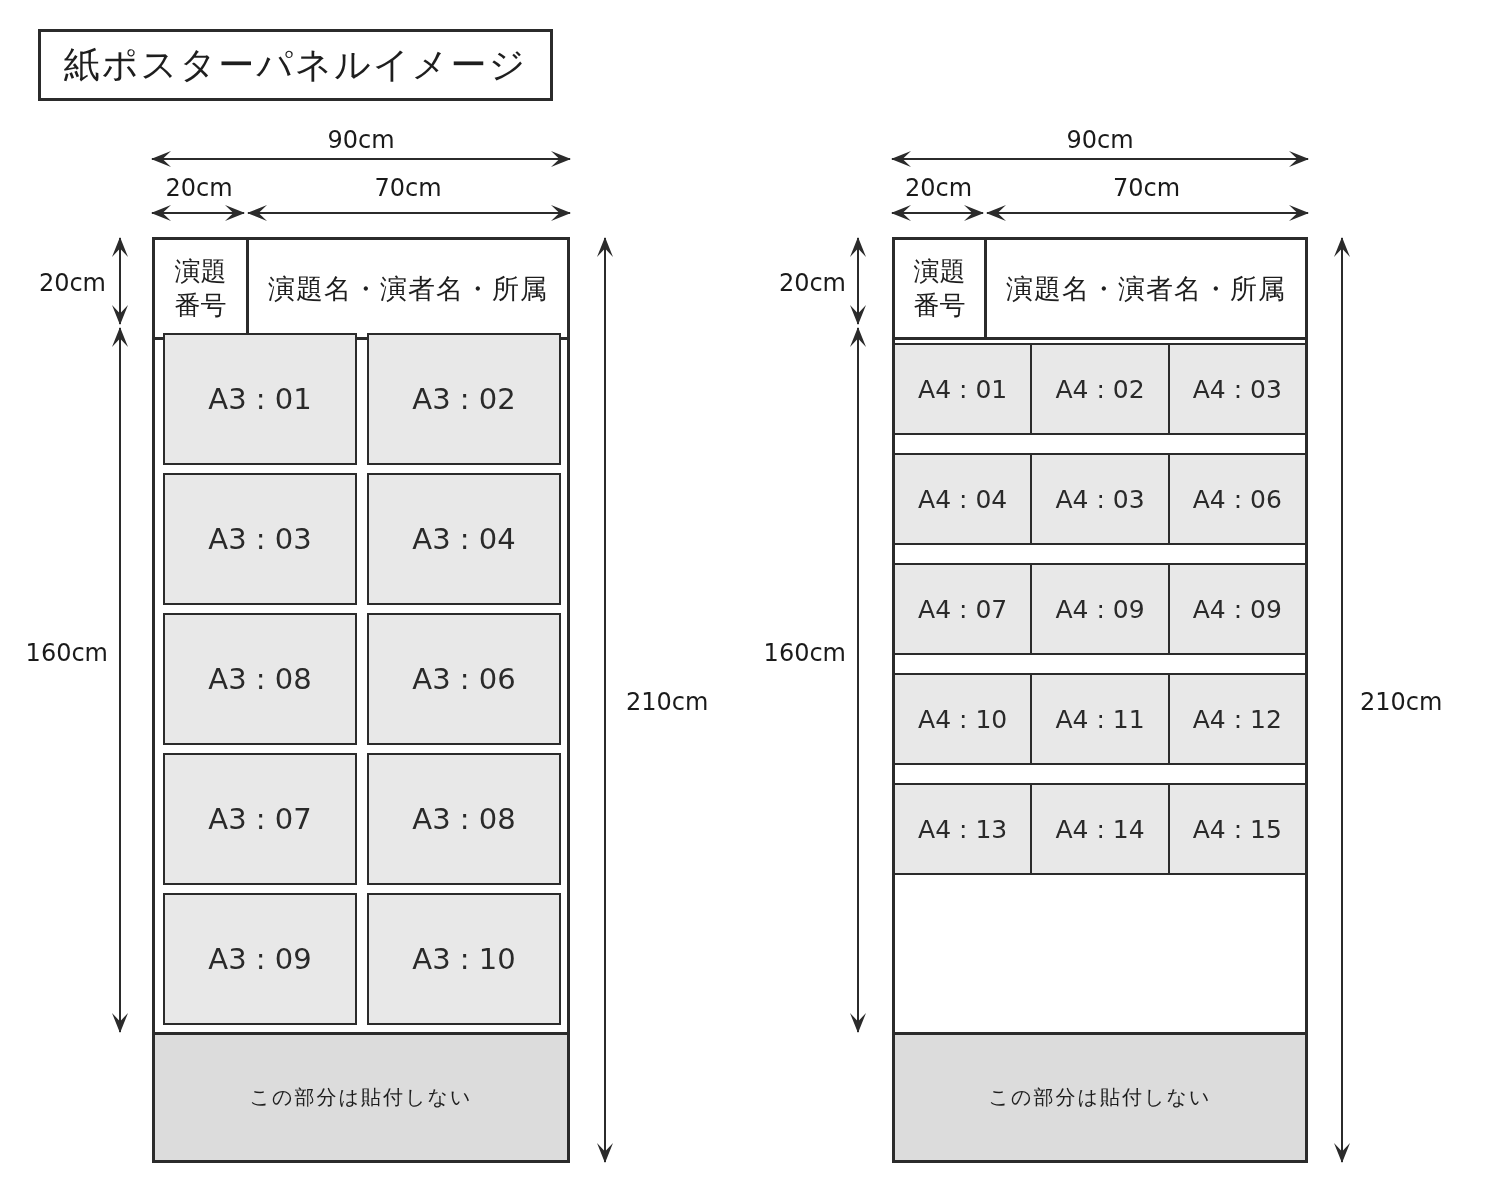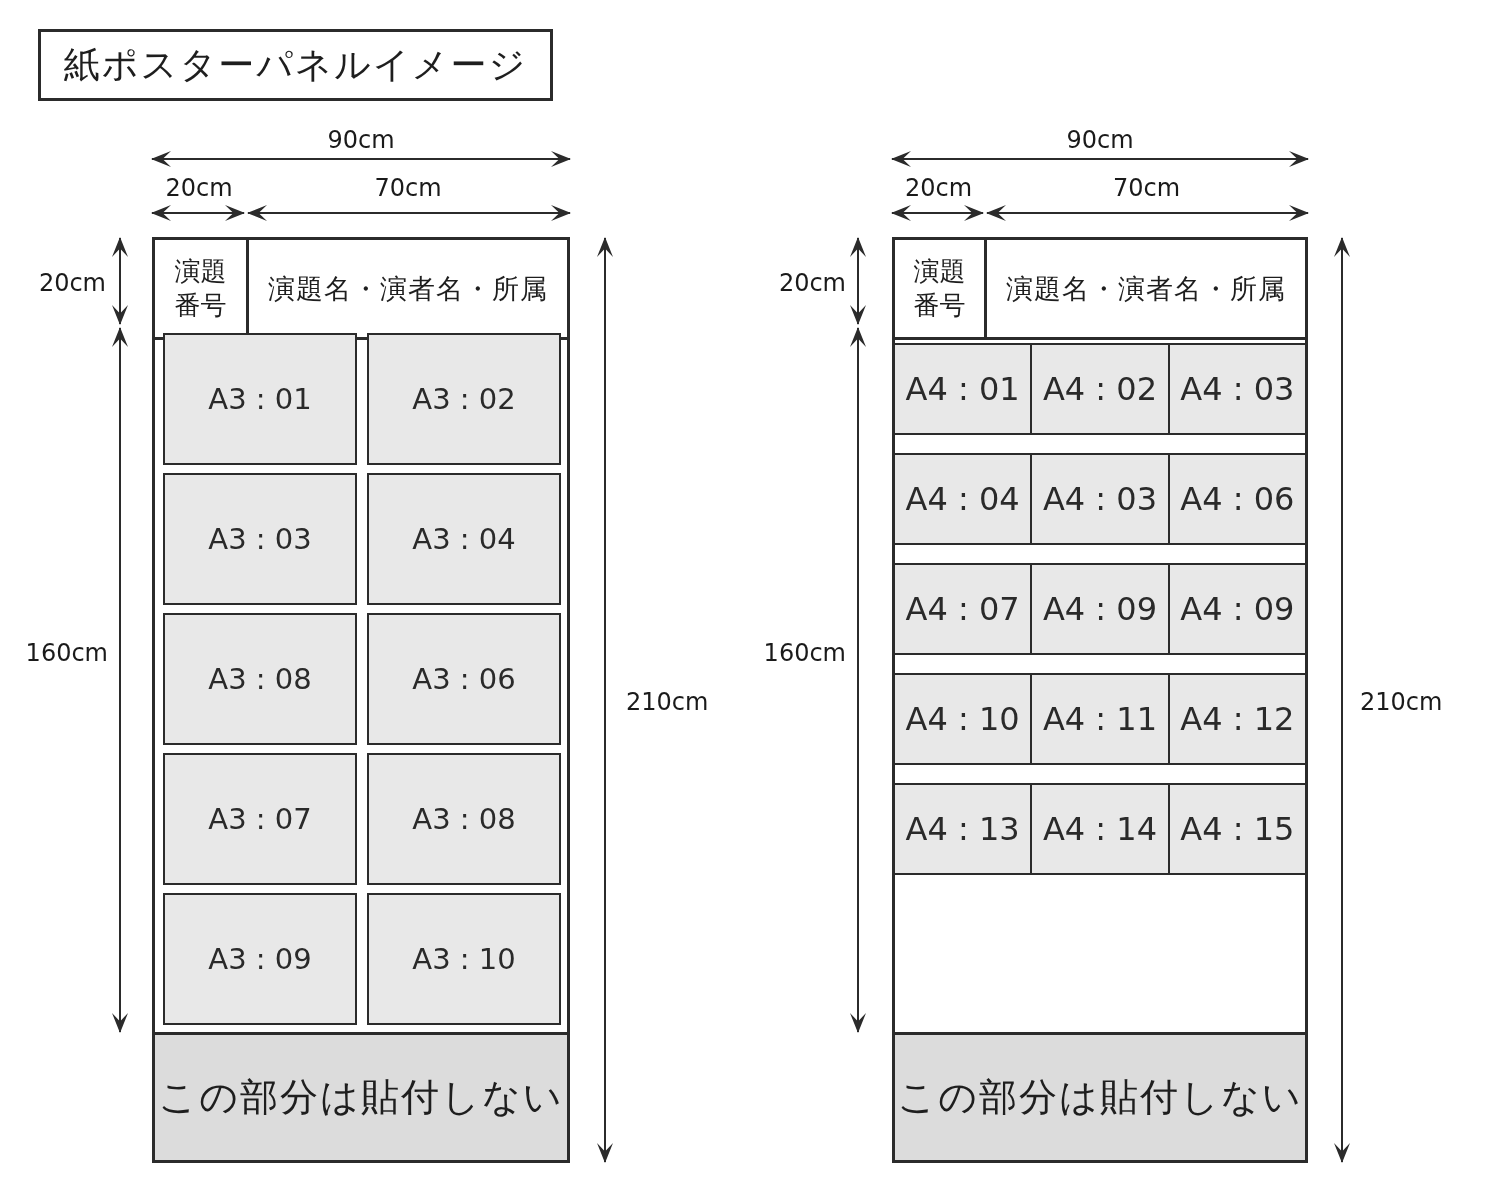--- a/index.html
+++ b/index.html
@@ -47,28 +47,28 @@
   .cell{
     position:absolute;width:194px;height:132px;background:#e8e8e8;border:2px solid #2b2b2b;
     display:flex;align-items:center;justify-content:center;font-size:29px;color:#2a2a2a;
   }
 
   
   .strip{
     position:absolute;left:0;width:410px;height:92px;background:#e8e8e8;
     border-top:2px solid #2b2b2b;border-bottom:2px solid #2b2b2b;display:flex;
   }
-  .strip .scell{flex:1;display:flex;align-items:center;justify-content:center;font-size:32px;color:#2a2a2a;}
+  .strip .scell{flex:1;display:flex;align-items:center;justify-content:center;font-size:25px;color:#2a2a2a;}
   .strip .scell + .scell{border-left:2px solid #2b2b2b;}
 
   
   .panel-footer{
     position:absolute;left:0;right:0;top:792px;height:128px;background:#dcdcdc;
     border-top:3px solid #2b2b2b;display:flex;align-items:center;justify-content:center;
-    font-size:38px;letter-spacing:2px;color:#1e1e1e;
+    font-size:20px;letter-spacing:2px;color:#1e1e1e;
   }
 </style>
 </head>
 <body>
 
 <div class="canvas">
 
   <div class="title-box">紙ポスターパネルイメージ</div>
 
   <div class="dim-label" style="left:152px;top:126px;width:418px">90cm</div>

